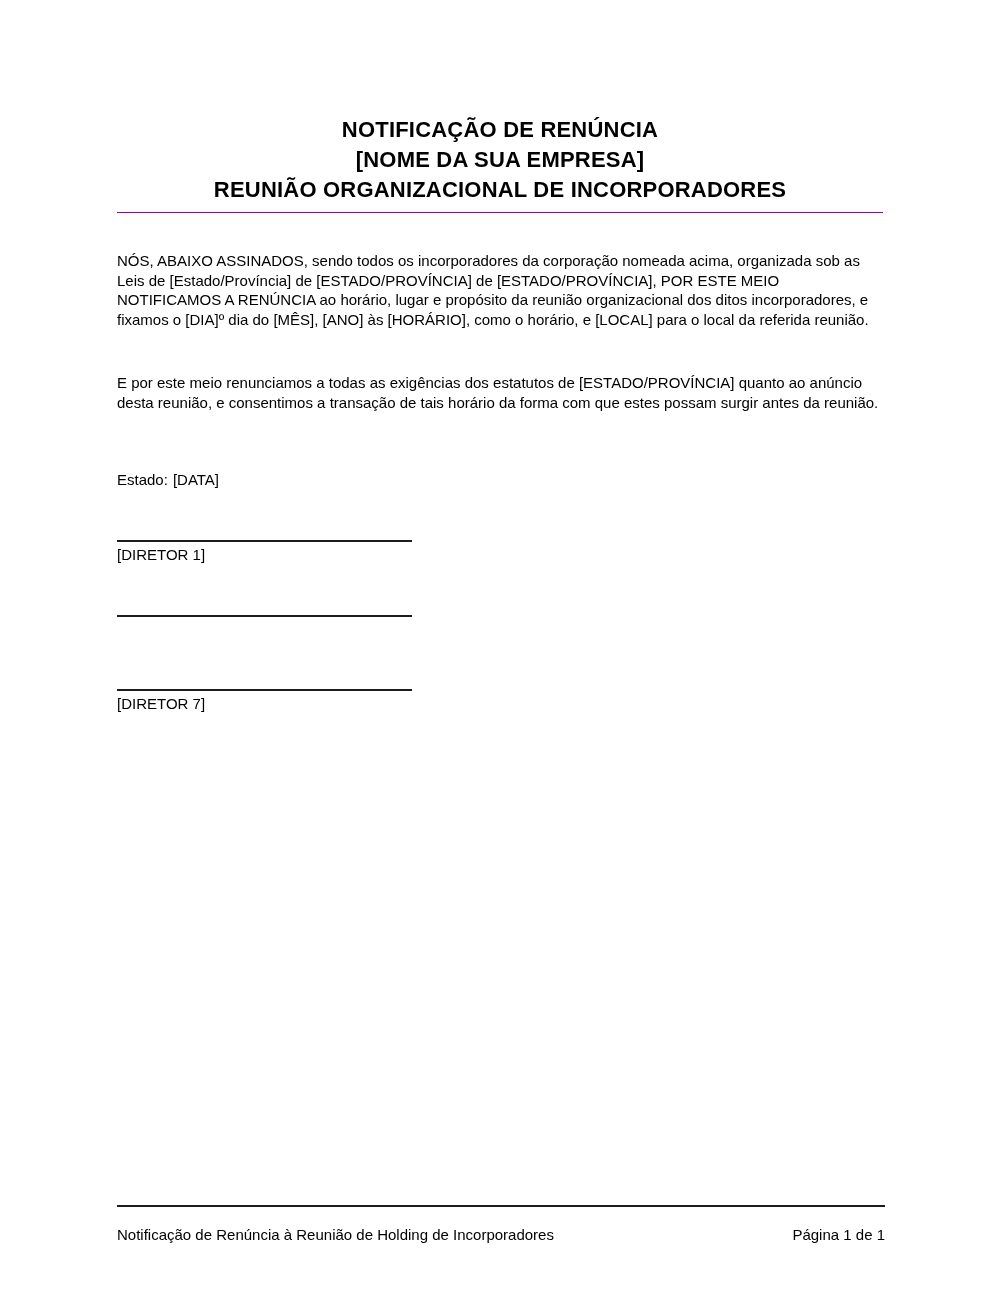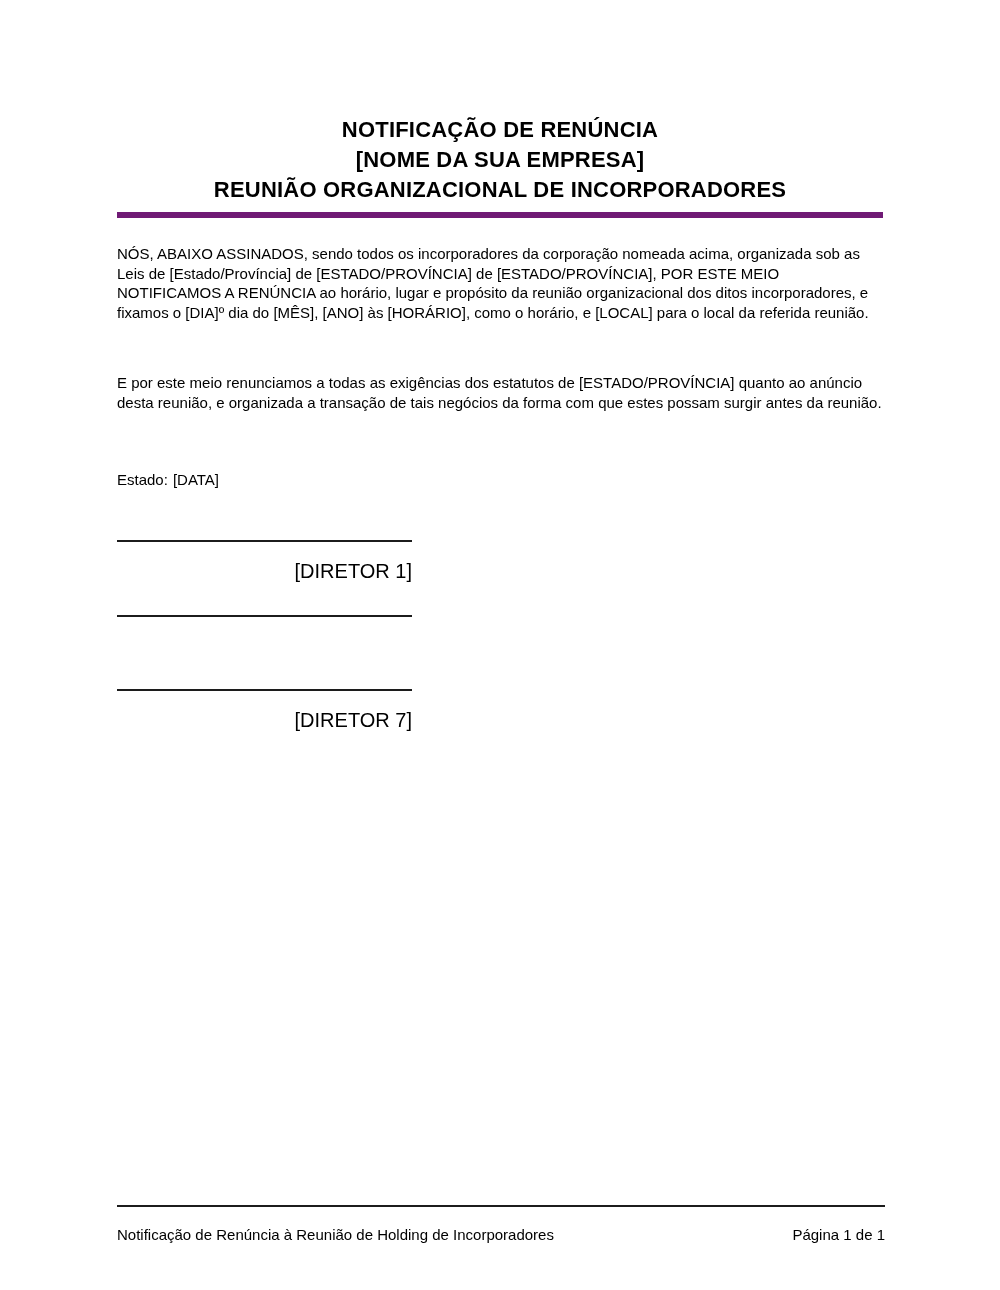--- a/index.html
+++ b/index.html
@@ -21,31 +21,31 @@
     position: absolute;
     left: 117px;
     width: 766px;
     top: 115px;
     text-align: center;
     font-weight: bold;
     font-size: 22px;
     line-height: 30px;
     letter-spacing: 0.2px;
     padding-bottom: 7px;
-    border-bottom: 6px solid #701a75;
+    border-bottom: 1px solid #701a75;
   }
   .para {
     position: absolute;
     left: 117px;
     width: 770px;
     font-size: 15px;
     line-height: 19.5px;
     text-align: left;
   }
-  .para-1 { top: 244px; }
+  .para-1 { top: 251px; }
   .para-2 { top: 373px; }
   .dated-line {
     position: absolute;
     left: 117px;
     top: 470px;
     font-size: 15px;
     line-height: 20px;
   }
   .dated-value { margin-left: 5px; margin-top: 25px; }
   .sig-block {
@@ -55,24 +55,23 @@
   }
   .sig-1 { top: 540px; }
   .sig-2 { top: 615px; }
   .sig-3 { top: 689px; }
   .sig-line {
     width: 295px;
     height: 0;
     border-top: 2px solid #1c1c1c;
   }
   .sig-label {
-    margin-top: 20px;
-    font-size: 20px;
+    margin-top: 3px;
+    font-size: 15px;
     line-height: 19px;
-    text-align: right;
   }
   .footer {
     position: absolute;
     left: 117px;
     top: 1205px;
     width: 768px;
     border-top: 2px solid #1c1c1c;
   }
   .footer-row {
     margin-top: 18px;
@@ -89,21 +88,21 @@
 <div class="page">
 
   <div class="title-block">
     <div>NOTIFICAÇÃO DE RENÚNCIA</div>
     <div>[NOME DA SUA EMPRESA]</div>
     <div>REUNIÃO ORGANIZACIONAL DE INCORPORADORES</div>
   </div>
 
   <p class="para para-1">NÓS, ABAIXO ASSINADOS, sendo todos os incorporadores da corporação nomeada acima, organizada sob as Leis de [Estado/Província] de [ESTADO/PROVÍNCIA] de [ESTADO/PROVÍNCIA], POR ESTE MEIO NOTIFICAMOS A RENÚNCIA ao horário, lugar e propósito da reunião organizacional dos ditos incorporadores, e fixamos o [DIA]º dia do [MÊS], [ANO] às [HORÁRIO], como o horário, e [LOCAL] para o local da referida reunião.</p>
 
-  <p class="para para-2">E por este meio renunciamos a todas as exigências dos estatutos de [ESTADO/PROVÍNCIA] quanto ao anúncio desta reunião, e organizada a transação de tais negócios da forma com que estes possam surgir antes da reunião.</p>
+  <p class="para para-2">E por este meio renunciamos a todas as exigências dos estatutos de [ESTADO/PROVÍNCIA] quanto ao anúncio desta reunião, e consentimos a transação de tais horário da forma com que estes possam surgir antes da reunião.</p>
 
   <div class="dated-line">
     <span>Estado:</span><span class="dated-value">[DATA]</span>
   </div>
 
   <div class="sig-block sig-1">
     <div class="sig-line"></div>
     <div class="sig-label">[DIRETOR 1]</div>
   </div>
 

